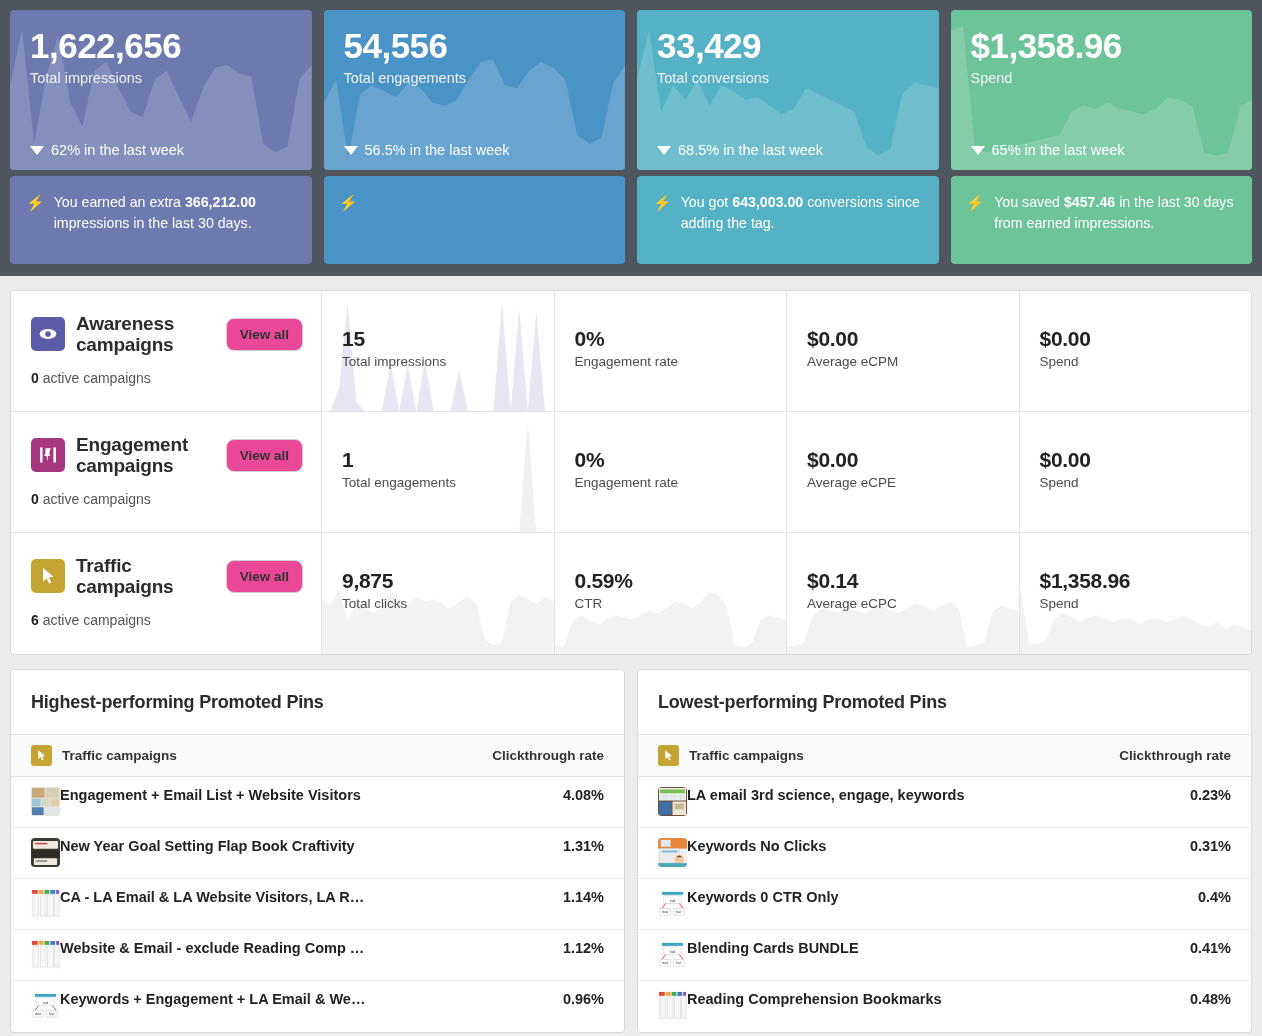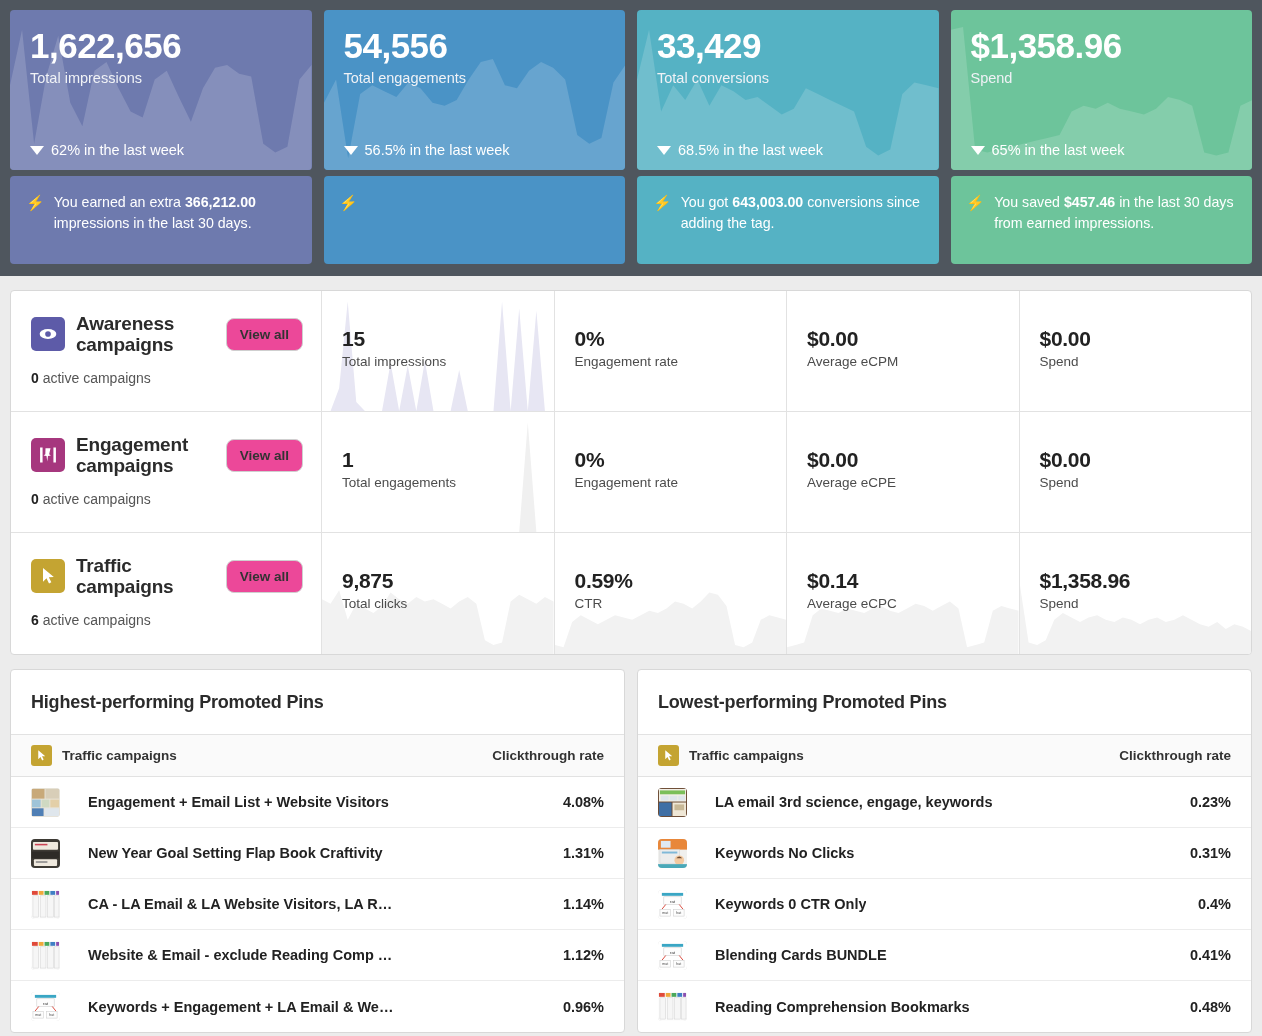--- a/index.html
+++ b/index.html
@@ -212,22 +212,22 @@
     background: #fafafa;
     border-bottom: 1px solid #e2e2e2;
     font-size: 13.5px;
     font-weight: bold;
     color: #333;
   }
   .pin-colhead .camp-icon { width: 21px; height: 21px; flex: 0 0 21px; border-radius: 3px; }
   .pin-colhead .ctr-head { margin-left: auto; }
   .pinrow {
     display: flex;
-    align-items: center;
-    gap: 28px;
+    align-items: flex-start;
+    gap: 0;
     padding: 10px 20px 10px 20px;
     border-bottom: 1px solid #ececec;
     min-height: 51px;
   }
   .pinrow:last-child { border-bottom: none; }
   .pin-thumb {
     width: 29px; height: 29px;
     flex: 0 0 29px;
     border-radius: 4px;
     overflow: hidden;

